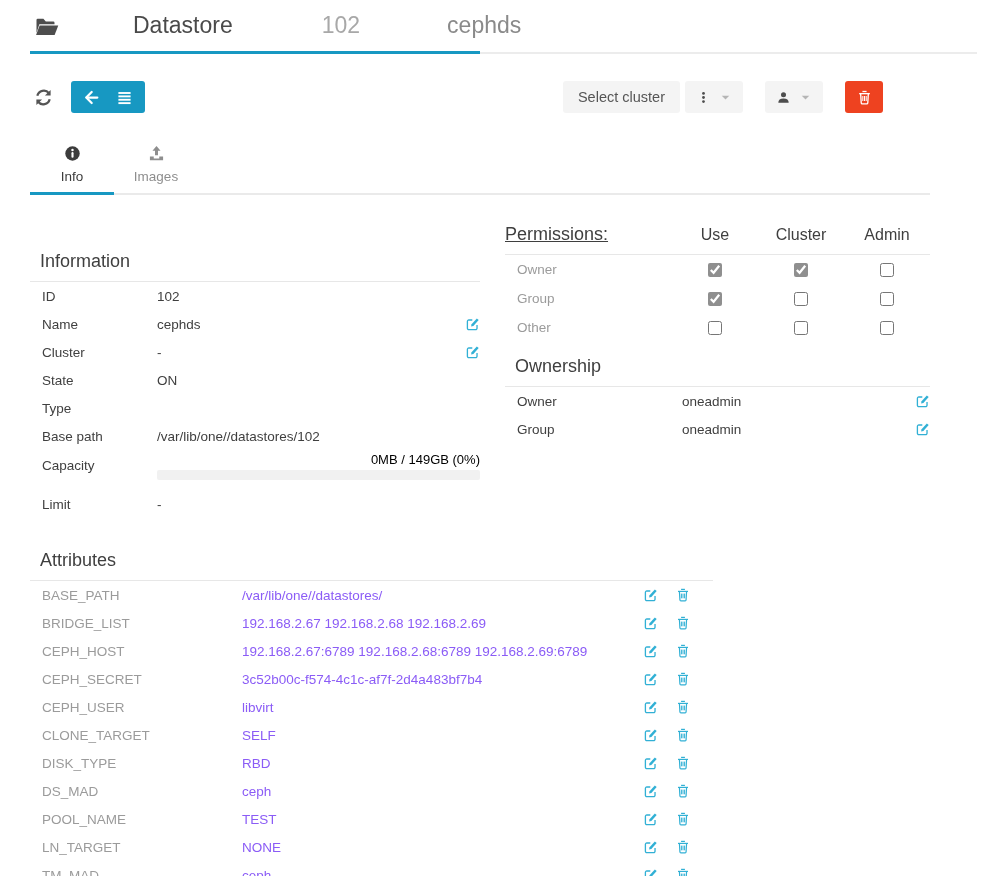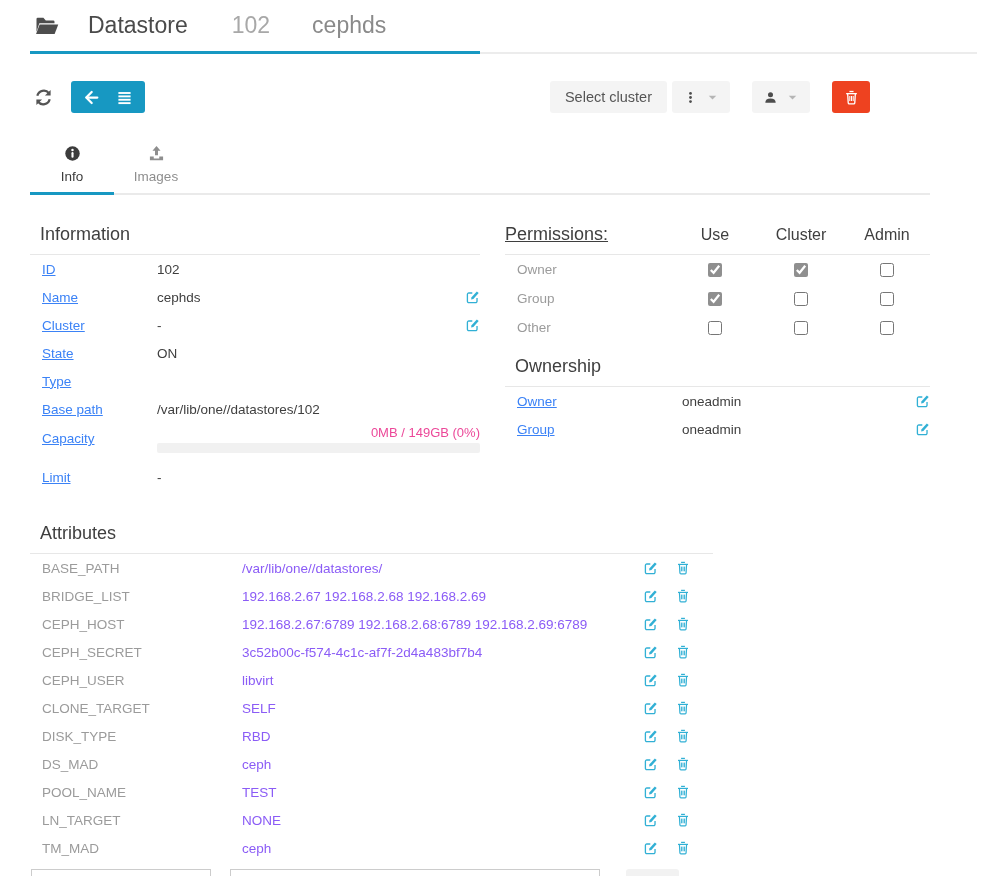--- a/index.html
+++ b/index.html
@@ -6,40 +6,40 @@
   html,body { background:#fff; }
   body {
     width:1007px; height:876px; overflow:hidden;
     font-family:"Liberation Sans","DejaVu Sans",sans-serif;
     color:#444;
   }
   .page { padding:8px 30px 0 30px; }
   .inner { width:900px; }
 
   
-  .title-row { display:flex; align-items:center; padding:4px 2px 12px 2px; }
+  .title-row { display:flex; align-items:flex-end; padding:4px 2px 12px 2px;gap:45px; }
   .title-row .folder { width:30px; height:24px; color:#4d4d4d; }
   .res-title { font-size:23px; color:#4a4a4a; margin-left:26px; }
   .res-id    { font-size:23px; color:#a8a8a8; margin-left:44px; }
   .res-name  { font-size:23px; color:#8a8a8a; margin-left:42px; }
   .title-rule { display:flex; align-items:flex-end; height:3px; }
   .title-rule .active-seg { width:450px; height:3px; background:var(--primary); }
   .title-rule .rest-seg { flex:1; height:2px; background:#ececec; }
 
   
   .toolbar { margin-top:27px; display:flex; justify-content:space-between; align-items:center; }
   .toolbar-left { display:flex; align-items:center; }
   .icon-only-btn { background:none; border:none; cursor:pointer; color:#555; padding:4px; display:flex; }
   .icon-only-btn svg { width:19px; height:19px; }
   .btn { border:none; cursor:pointer; border-radius:3px; font-family:inherit; }
   .btn-teal { background:var(--primary); color:#fff; height:32px; margin-left:14px;
               display:flex; align-items:center; padding:0 13px; }
   .btn-teal svg { width:15px; height:15px; }
   .btn-teal .sep { width:18px; }
-  .toolbar-right { display:flex; margin-right:60px; }
+  .toolbar-right { display:flex; margin-right:47px; }
   .btn-light { background:#f4f4f4; color:#555; height:32px; font-size:14.5px;
                display:flex; align-items:center; padding:0 15px; }
   .btn-light svg { width:13px; height:13px; }
   .btn-light .caret { width:11px; height:11px; color:#b5b5b5; margin-left:10px; }
   .btn-light.dd { padding:0 12px; }
   .btn-light .dark-ic { color:#4d4d4d; }
   .gap5 { margin-left:5px; } .gap22 { margin-left:22px; }
   .btn-danger { background:var(--danger); color:#fff; width:38px; height:32px; margin-left:22px;
                 display:flex; align-items:center; justify-content:center; }
   .btn-danger svg { width:15px; height:15px; }
@@ -49,35 +49,35 @@
   .tab { width:84px; padding:6px 0 9px 0; display:flex; flex-direction:column; align-items:center;
          cursor:pointer; position:relative; color:#8e8e8e; }
   .tab svg { width:17px; height:17px; margin-bottom:7px; }
   .tab .tab-label { font-size:13.5px; }
   .tab.active { color:#3c3c3c; }
   .tab.active::after { content:""; position:absolute; left:0; right:0; bottom:-2px; height:3px;
                        background:var(--primary); }
 
   
   .columns { display:flex; margin-top:29px; }
-  .col-left { width:450px; }
+  .col-left { width:450px;margin-top:27px; }
   .col-right { width:425px; margin-left:25px; }
   .sec-title { font-size:18px; color:#3f3f3f; padding:0 0 9px 10px; font-weight:400; }
   .rule { border-bottom:1px solid #e7e7e7; }
 
   .kv-row { display:flex; align-items:center; min-height:28px; padding-left:12px; font-size:13.5px; }
-  .kv-label { width:115px; flex:none; color:#3b82f6;text-decoration:underline; }
+  .kv-label { width:115px; flex:none; color:#404040; }
   .kv-value { flex:1; color:#3f3f3f; }
   .icon-btn { background:none; border:none; cursor:pointer; padding:0; display:flex; align-items:center; }
   .icon-btn svg { width:14px; height:14px; }
   .cyan { color:var(--cyan); }
 
   .capacity-row { align-items:flex-start; padding-top:2px; min-height:38px; }
   .cap-wrap { flex:1; }
-  .cap-text { text-align:right; font-size:13px; color:#ec4899; margin-bottom:3px; }
+  .cap-text { text-align:right; font-size:13px; color:#000000; margin-bottom:3px; }
   .progress-track { height:10px; background:#f1f1f1; border-radius:2px; overflow:hidden; }
   .progress-fill { height:100%; background:var(--primary); width:0%; }
 
   
   .perm-grid { display:grid; grid-template-columns:1fr 86px 86px 86px; align-items:center; }
   .perm-head { padding-bottom:9px; }
   .perm-head .sec-title { padding:0 0 0 0; }
   .perm-col-head { font-size:16px; color:#3f3f3f; text-align:center; }
   .perm-row { min-height:29px; }
   .perm-row .perm-label { color:#9b9b9b; font-size:13.5px; padding-left:12px; }

